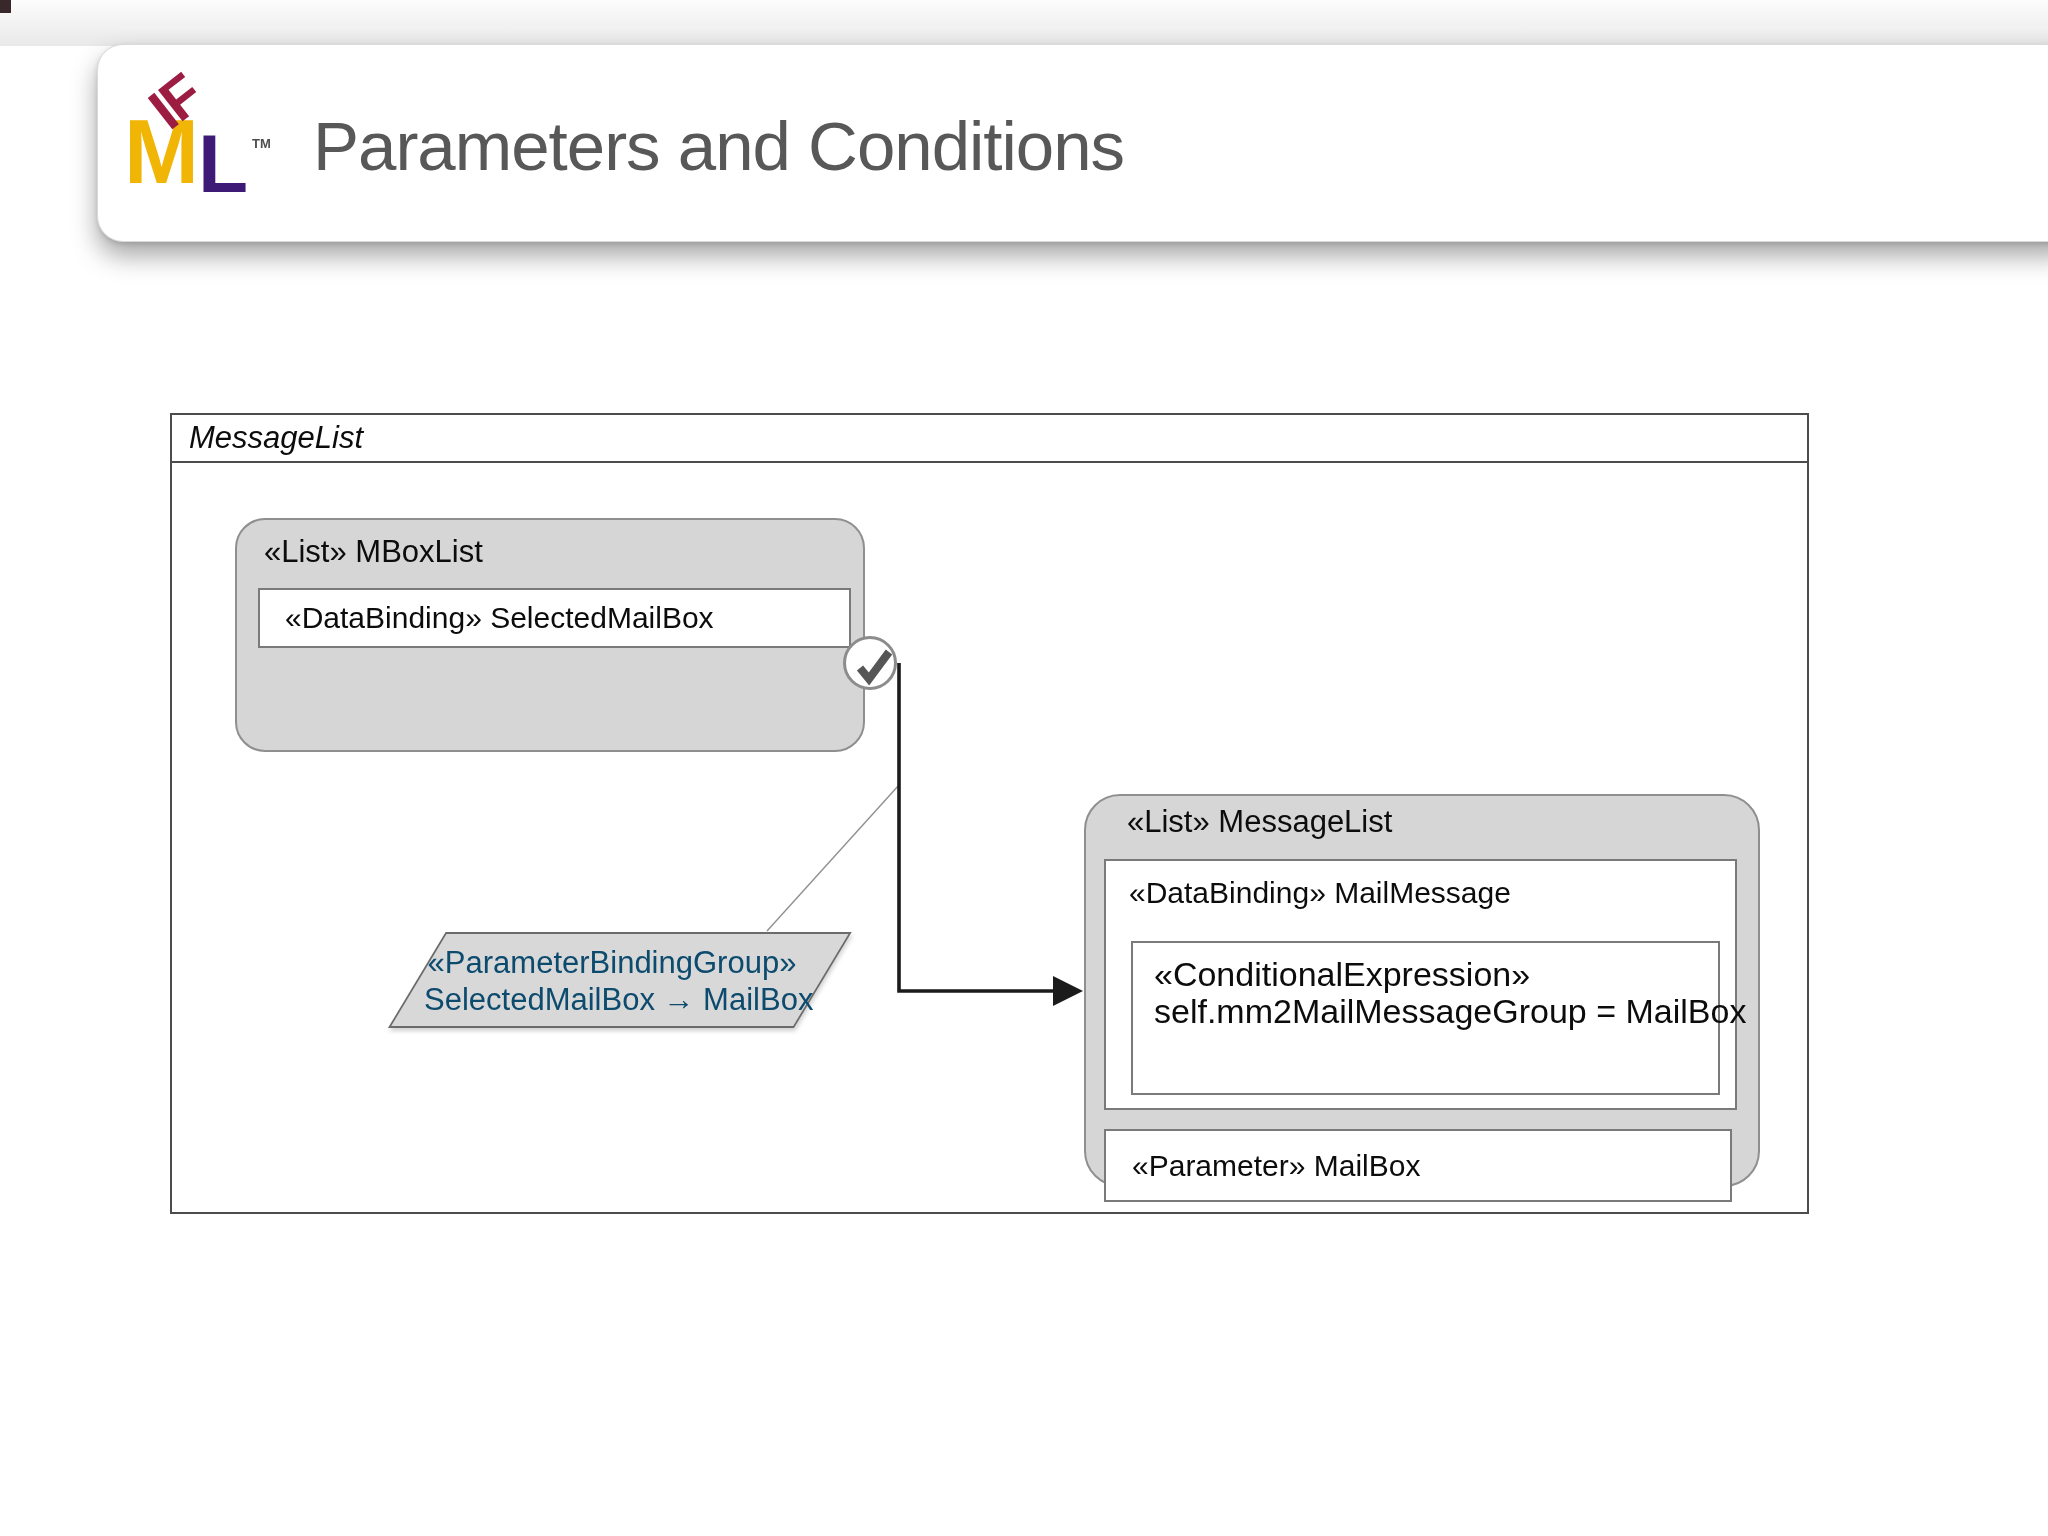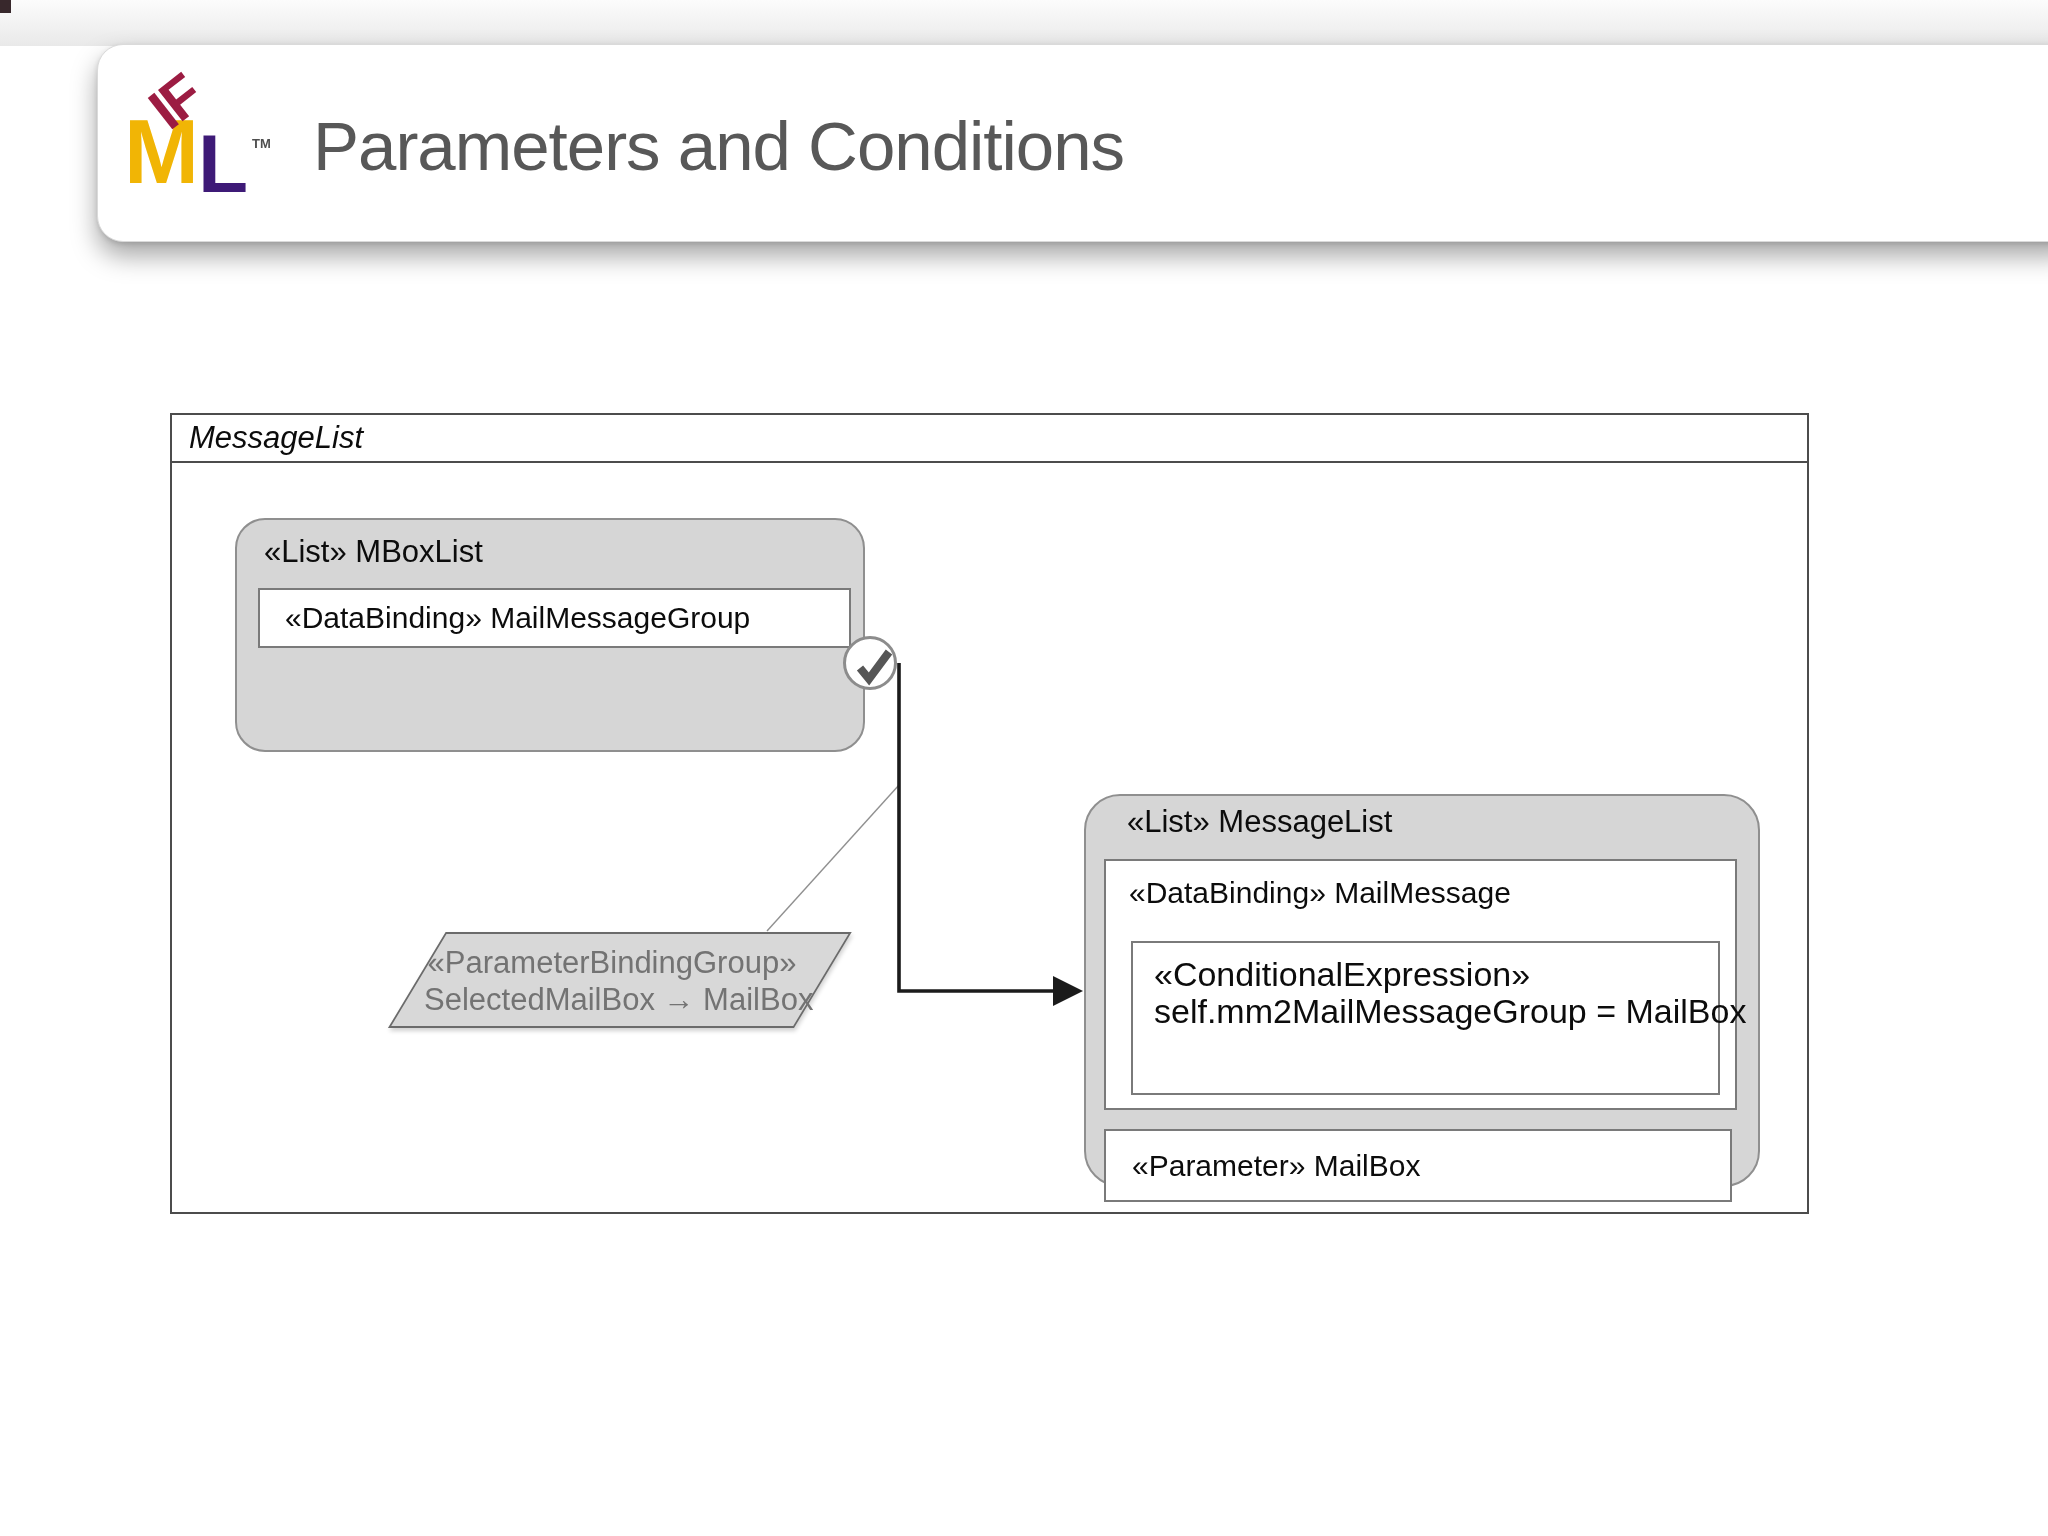--- a/index.html
+++ b/index.html
@@ -51,21 +51,21 @@
   .rbox-inner2 { left:18px; top:333px; width:628px; height:73px;
                  display:flex; align-items:center; padding-left:26px;
                  font-size:30px; color:#0c0c0c; }
 
   
   .pgram { position:absolute; left:388px; top:932px; width:406px; height:96px;
            background:#d8d8d8; border:2px solid #6b6b6b;
            transform:skewX(-31deg); transform-origin:left bottom; z-index:3;
            box-shadow:3px 3px 4px rgba(0,0,0,0.18); }
   .pgram-text { position:absolute; left:424px; top:944px; width:376px; text-align:center;
-                font-size:31px; line-height:37px; color:#737373; z-index:4; white-space:nowrap; }
+                font-size:31px; line-height:37px; color:#0c4a6e; z-index:4; white-space:nowrap; }
 
   
   .connectors { position:absolute; left:0; top:0; width:2048px; height:1536px;
                 pointer-events:none; z-index:5; }
 
   
   .check-badge { position:absolute; left:843px; top:636px; width:54px; height:54px;
                  background:#ffffff; border:3px solid #8c8c8c; border-radius:50%;
                  z-index:6; }
   .check-badge svg { position:absolute; left:-3px; top:-3px; overflow:visible; }
@@ -90,21 +90,21 @@
 
   <div class="frame">
     <div class="frame-title-row">
       <span>MessageList</span>
     </div>
   </div>
 
   <div class="round-box mbox">
     <div class="box-label" style="left:27px; top:16px;">«List» MBoxList</div>
     <div class="white-box mbox-inner">
-      <span>«DataBinding» MailMessageGroup</span>
+      <span>«DataBinding» SelectedMailBox</span>
     </div>
   </div>
 
   <div class="round-box rbox">
     <div class="box-label" style="left:41px; top:10px;">«List» MessageList</div>
     <div class="white-box rbox-inner1">
       <div class="box-label" style="left:23px; top:16px; font-size:30px;">«DataBinding» MailMessage</div>
       <div class="cond-box">
         <div class="cond-text">
           <div>«ConditionalExpression»</div>

